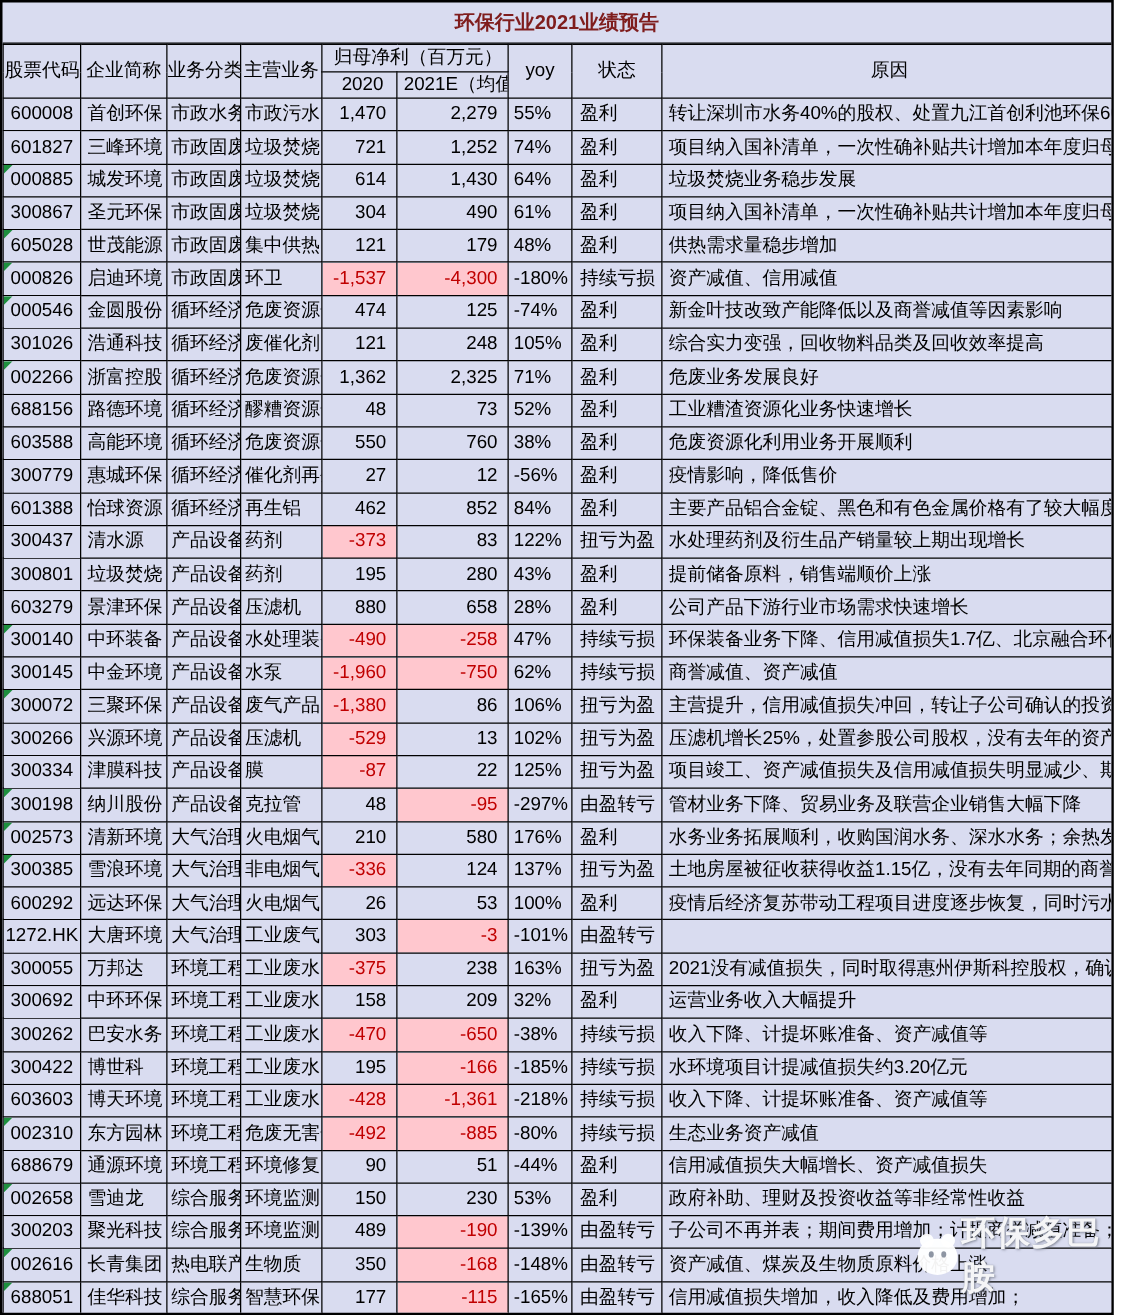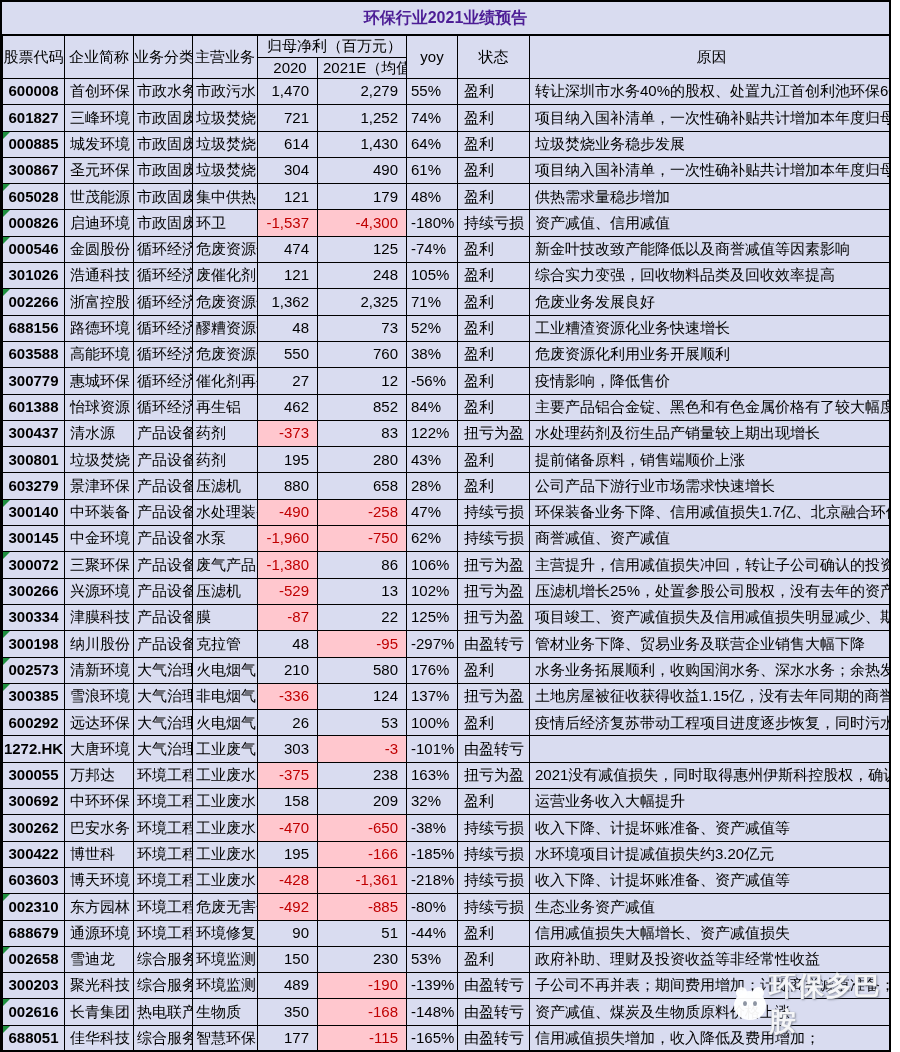--- a/index.html
+++ b/index.html
@@ -16,35 +16,35 @@
     -webkit-font-smoothing:antialiased;
   }
   .sheet{
     position:absolute;top:0;left:0;width:891px;height:1052px;
     box-sizing:border-box;border:2px solid var(--border-color);
     background:var(--cell-bg);overflow:hidden;
   }
   .title-row{
     height:32px;border-bottom:1px solid var(--border-color);
     display:flex;align-items:center;justify-content:center;
-    font-size:16px;font-weight:bold;color:#4c1d95;
+    font-size:16px;font-weight:bold;color:#7f1d1d;
   }
   table{border-collapse:collapse;table-layout:fixed;width:100%;}
   th,td{
     border:1px solid var(--border-color);
     box-sizing:border-box;overflow:hidden;white-space:nowrap;
     font-size:15px;color:#000;background:var(--cell-bg);
     padding:0;line-height:1.1;
   }
   thead tr.h1{height:22px;}
   thead tr.h2{height:21px;}
   tbody tr{height:26.3px;}
   th{font-weight:normal;text-align:center;}
   th.h-profit,th.h-sub{text-align:center;padding-left:5px;}
-  td.c0{text-align:center;position:relative;font-weight:bold;}
+  td.c0{text-align:center;position:relative;}
   td.c1{padding-left:5px;}
   td.c2{padding-left:3px;}
   td.c3{padding-left:3px;}
   td.c4,td.c5{text-align:right;padding-right:8px;}
   td.c6{padding-left:4px;}
   td.c7{padding-left:6px;}
   td.c8{padding-left:5px;}
   td.neg{background:var(--negative-bg);color:var(--negative-text);}
   .flag{
     position:absolute;top:0;left:0;width:0;height:0;

